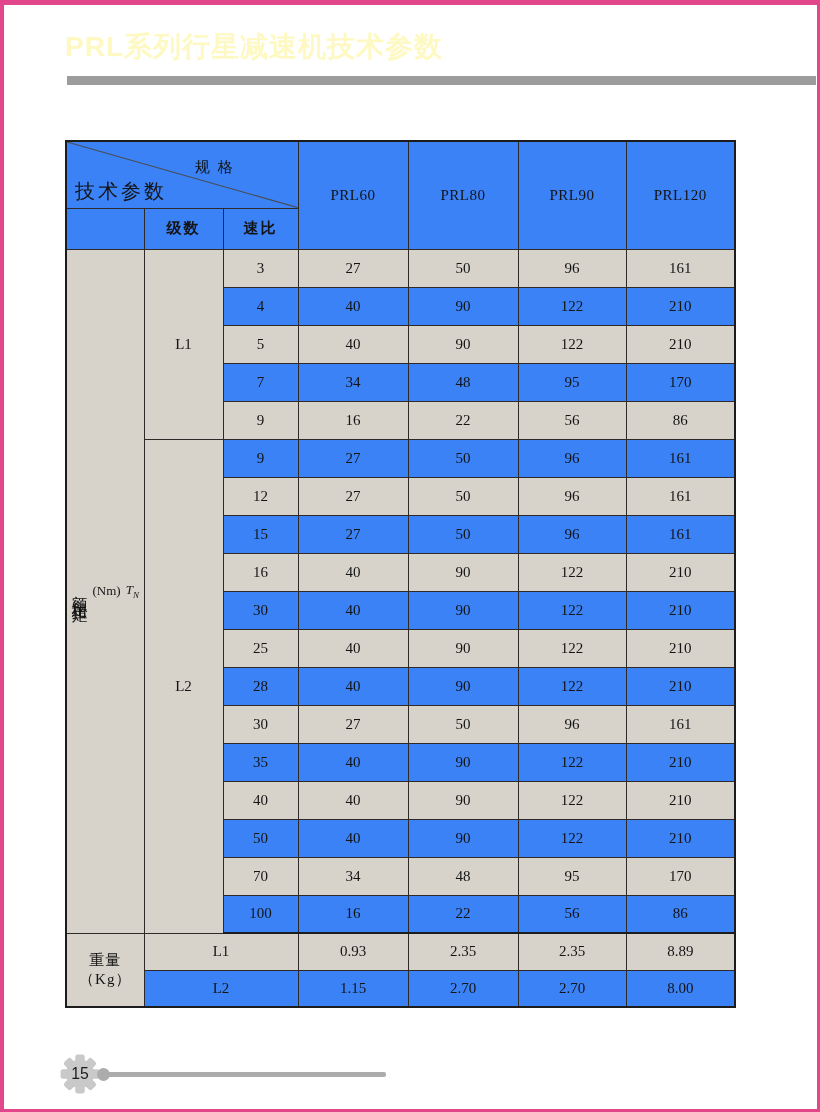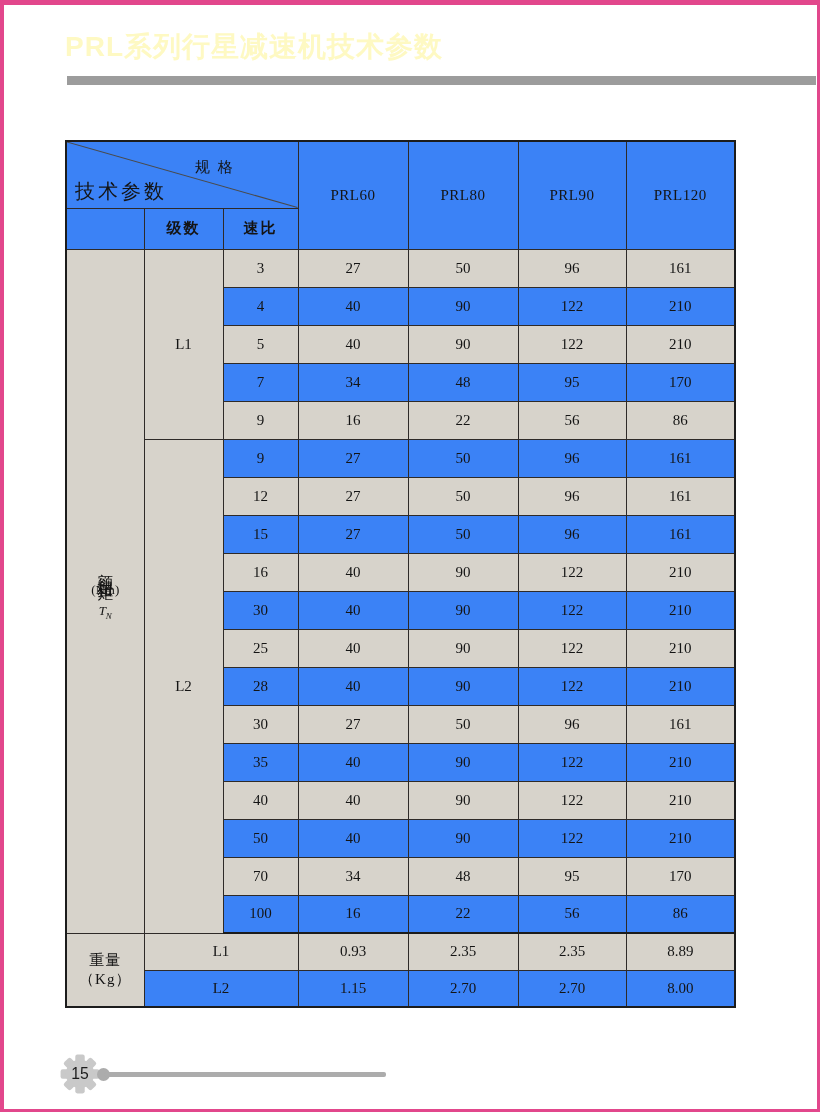--- a/index.html
+++ b/index.html
@@ -39,21 +39,21 @@
 
   td.corner { position:relative; }
   .diag { position:absolute; left:0; top:0; width:100%; height:100%; display:block; }
   .diag line { stroke:#4a4a4a; stroke-width:1; vector-effect:non-scaling-stroke; }
   .c-tr { position:absolute; left:128px; top:16px; font-size:15px; letter-spacing:2px; }
   .c-bl { position:absolute; left:8px;  top:36px; font-size:20px; letter-spacing:3px; }
 
   .colhead { font-size:16px; letter-spacing:0.5px; }
   .subhead { font-size:16px; letter-spacing:2px;font-weight:bold; }
 
-  .torque-wrap { display:flex; flex-direction:column; align-items:center; justify-content:center; gap:5px; }
+  .torque-wrap { display:flex; flex-direction:row; align-items:center; justify-content:center; gap:5px; }
   .vert { writing-mode:vertical-rl; text-orientation:upright; font-size:16px; letter-spacing:4px; line-height:1; }
   .unit { font-size:13px; }
   .sym  { font-size:13px; font-style:italic; }
   .sym sub { font-size:9px; }
 
   .weight-label { font-size:15px; letter-spacing:1px;margin-top:24px; }
 
   .gear { position:absolute; left:59px; top:1053px; width:42px; height:42px; }
   .gear text { font-size:15px; fill:#1b1b1b; font-family:"Liberation Sans","DejaVu Sans",sans-serif; }
   .footer-dot  { position:absolute; left:97px;  top:1068px; width:13px; height:13px; border-radius:50%; background:#ACACAC; }

